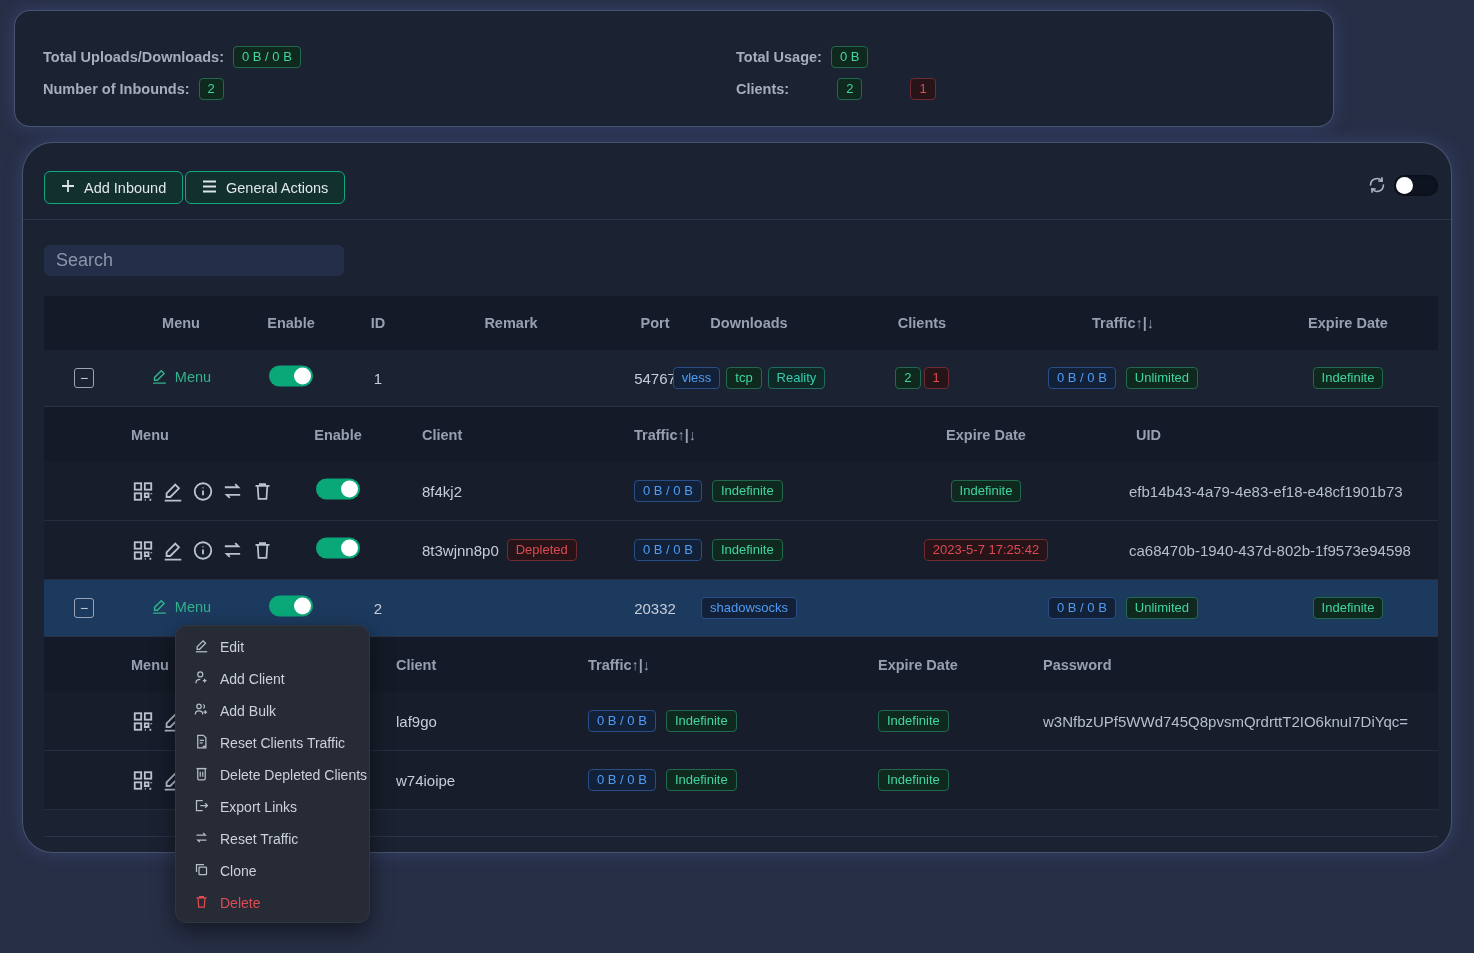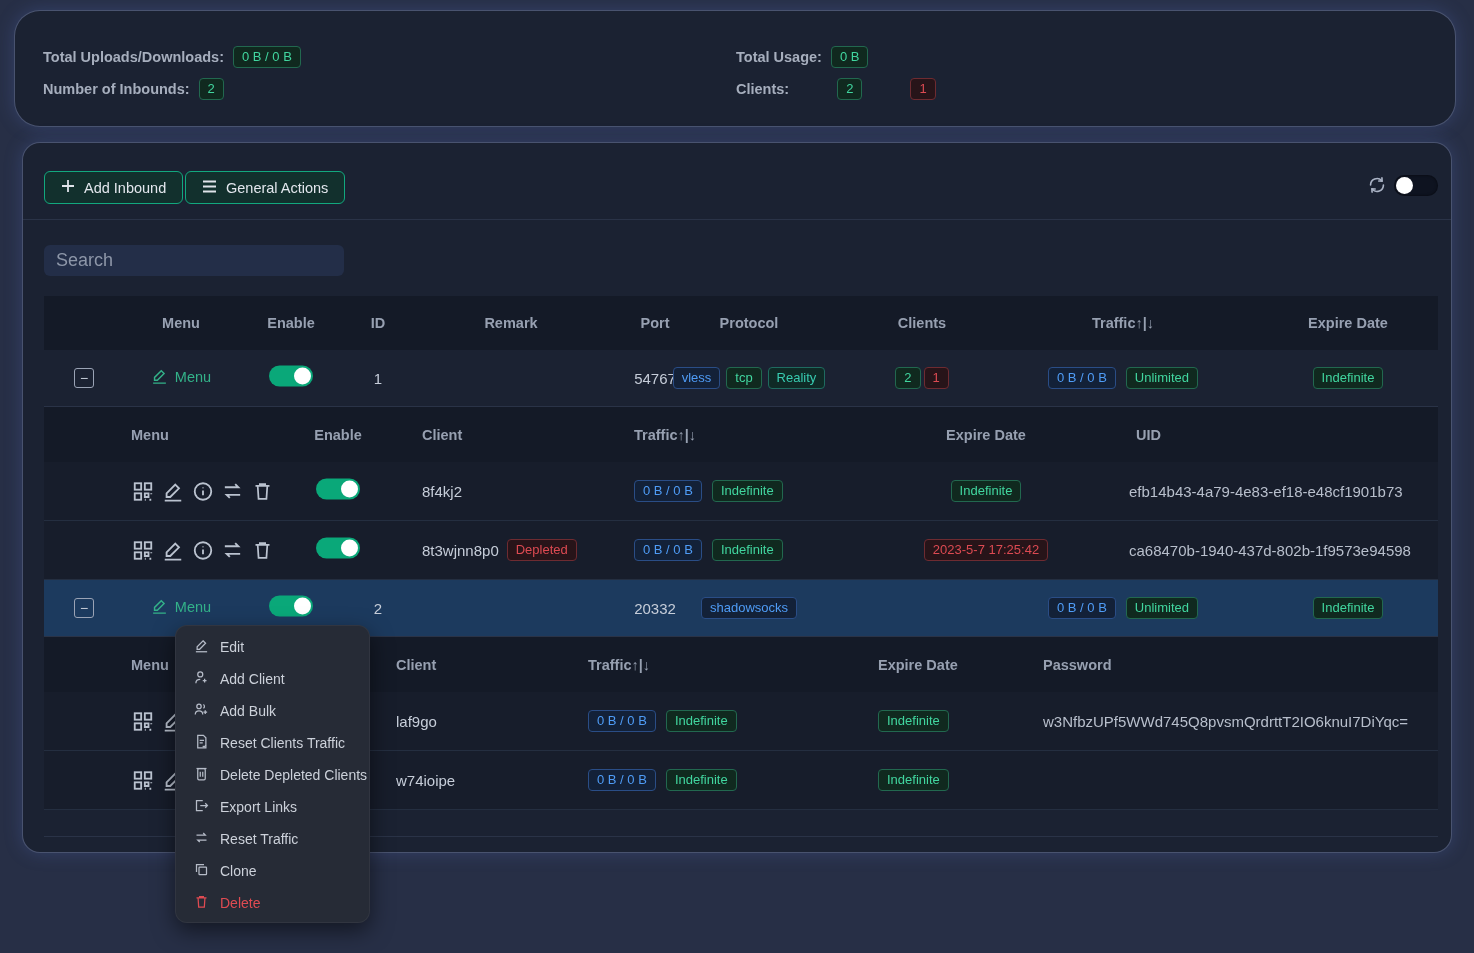--- a/index.html
+++ b/index.html
@@ -1,22 +1,22 @@
 <!DOCTYPE html>
 <html><head>
 <meta charset="utf-8">
 <style>
   * { margin:0; padding:0; box-sizing:border-box; }
   body { background:#272f46; font-family:"Liberation Sans", sans-serif; }
   .canvas { position:relative; width:1474px; height:953px; background:#272f46; overflow:hidden; }
 
   .panel { position:absolute; background:#1b2232; border:1px solid rgba(160,175,225,.35);
            box-shadow:0 0 18px rgba(90,120,210,.25); }
-  .stats-panel { left:14px; top:10px; width:1442px; height:117px; border-radius:26px; }
-  .main-panel  { left:22px; top:142px; width:1430px; height:711px; border-radius:18px; }
+  .stats-panel { left:14px; top:10px; width:1320px; height:117px; border-radius:16px; }
+  .main-panel  { left:22px; top:142px; width:1430px; height:711px; border-radius:31px; }
 
   .stat-row { position:absolute; display:flex; align-items:center; gap:9px; height:24px; }
   .stat-label { color:#a6aebd; font-size:14.5px; font-weight:700; white-space:nowrap; }
 
   .badge { display:inline-block; padding:1px 8px; border-radius:4px; font-size:13px; line-height:18px;
            border:1px solid; white-space:nowrap; }
   .bg-green { color:#41d69f; border-color:#226k52; }
   .bg-green { color:#41d69f; border-color:#22684f; background:#10291f; }
   .bg-blue  { color:#4f9cf6; border-color:#2a4d86; background:#132138; }
   .bg-red   { color:#dc4a52; border-color:#6e2b31; background:#271419; }
@@ -169,21 +169,21 @@
     <input class="search" placeholder="Search" style="">
 
     <div class="table">
 
       <div class="tr thead">
         <span class="c th co-menu">Menu</span>
         <span class="c th co-enable">Enable</span>
         <span class="c th co-id">ID</span>
         <span class="c th co-remark">Remark</span>
         <span class="c th co-port">Port</span>
-        <span class="c th co-proto">Protocol</span>
+        <span class="c th co-proto">Downloads</span>
         <span class="c th co-clients">Clients</span>
         <span class="c th co-traffic">Traffic↑|↓</span>
         <span class="c th co-expire">Expire Date</span>
       </div>
 
       <div class="tr row-main">
         <span class="c co-expand"><button class="expand-btn"></button></span>
         <span class="c co-menu">
           <span class="menu-link">
             <svg width="17" height="17" viewBox="0 0 24 24" fill="none" stroke-width="2">

